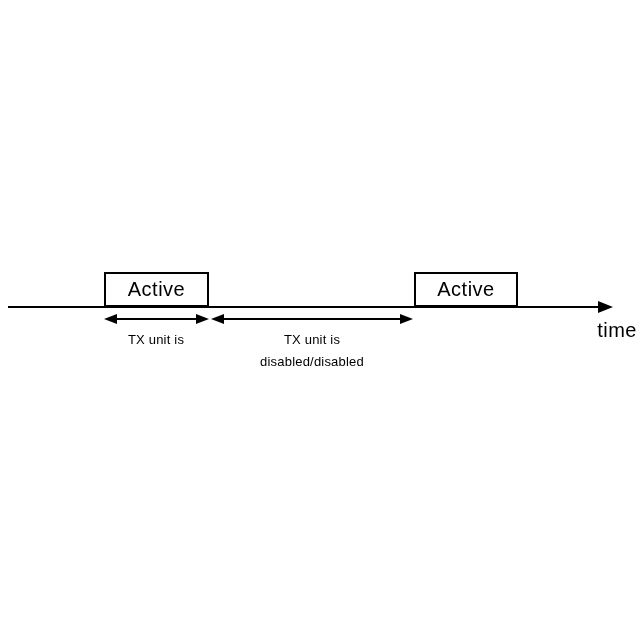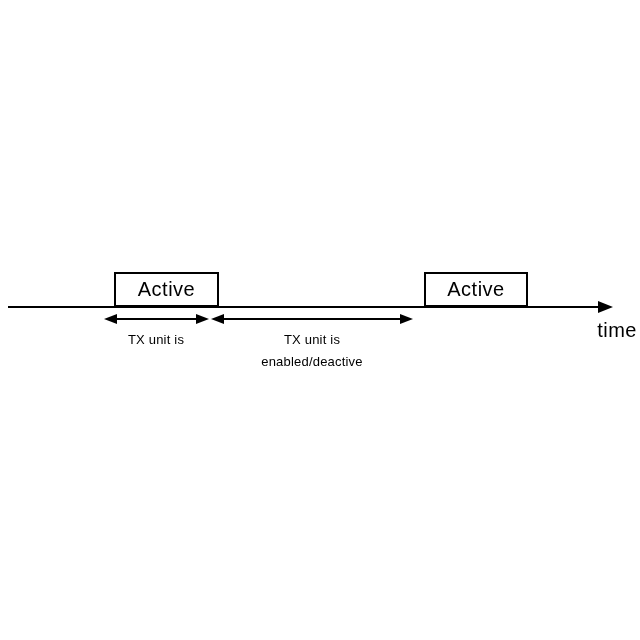--- a/index.html
+++ b/index.html
@@ -41,21 +41,20 @@
     top: 272px;
     height: 35px;
     box-sizing: border-box;
     border: 2px solid #000000;
     background: #ffffff;
     display: flex;
     align-items: center;
     justify-content: center;
     font-size: 20px;
     letter-spacing: 0.5px;
-    margin-left: 10px;
   }
   .active-box.first  { left: 104px; width: 105px; }
   .active-box.second { left: 414px; width: 104px; }
   
   .interval-line {
     position: absolute;
     top: 318px;
     height: 2px;
     background: #000000;
   }
@@ -110,16 +109,16 @@
 
   <div class="head left b-left"></div>
   <div class="interval-line disabled"></div>
   <div class="head right b-right"></div>
 
   <div class="interval-label enabled">
     <div>TX unit is</div>
   </div>
   <div class="interval-label disabled">
     <div>TX unit is</div>
-    <div>enabled/deactive</div>
+    <div>disabled/disabled</div>
   </div>
 
 </div>
 
 </body></html>

